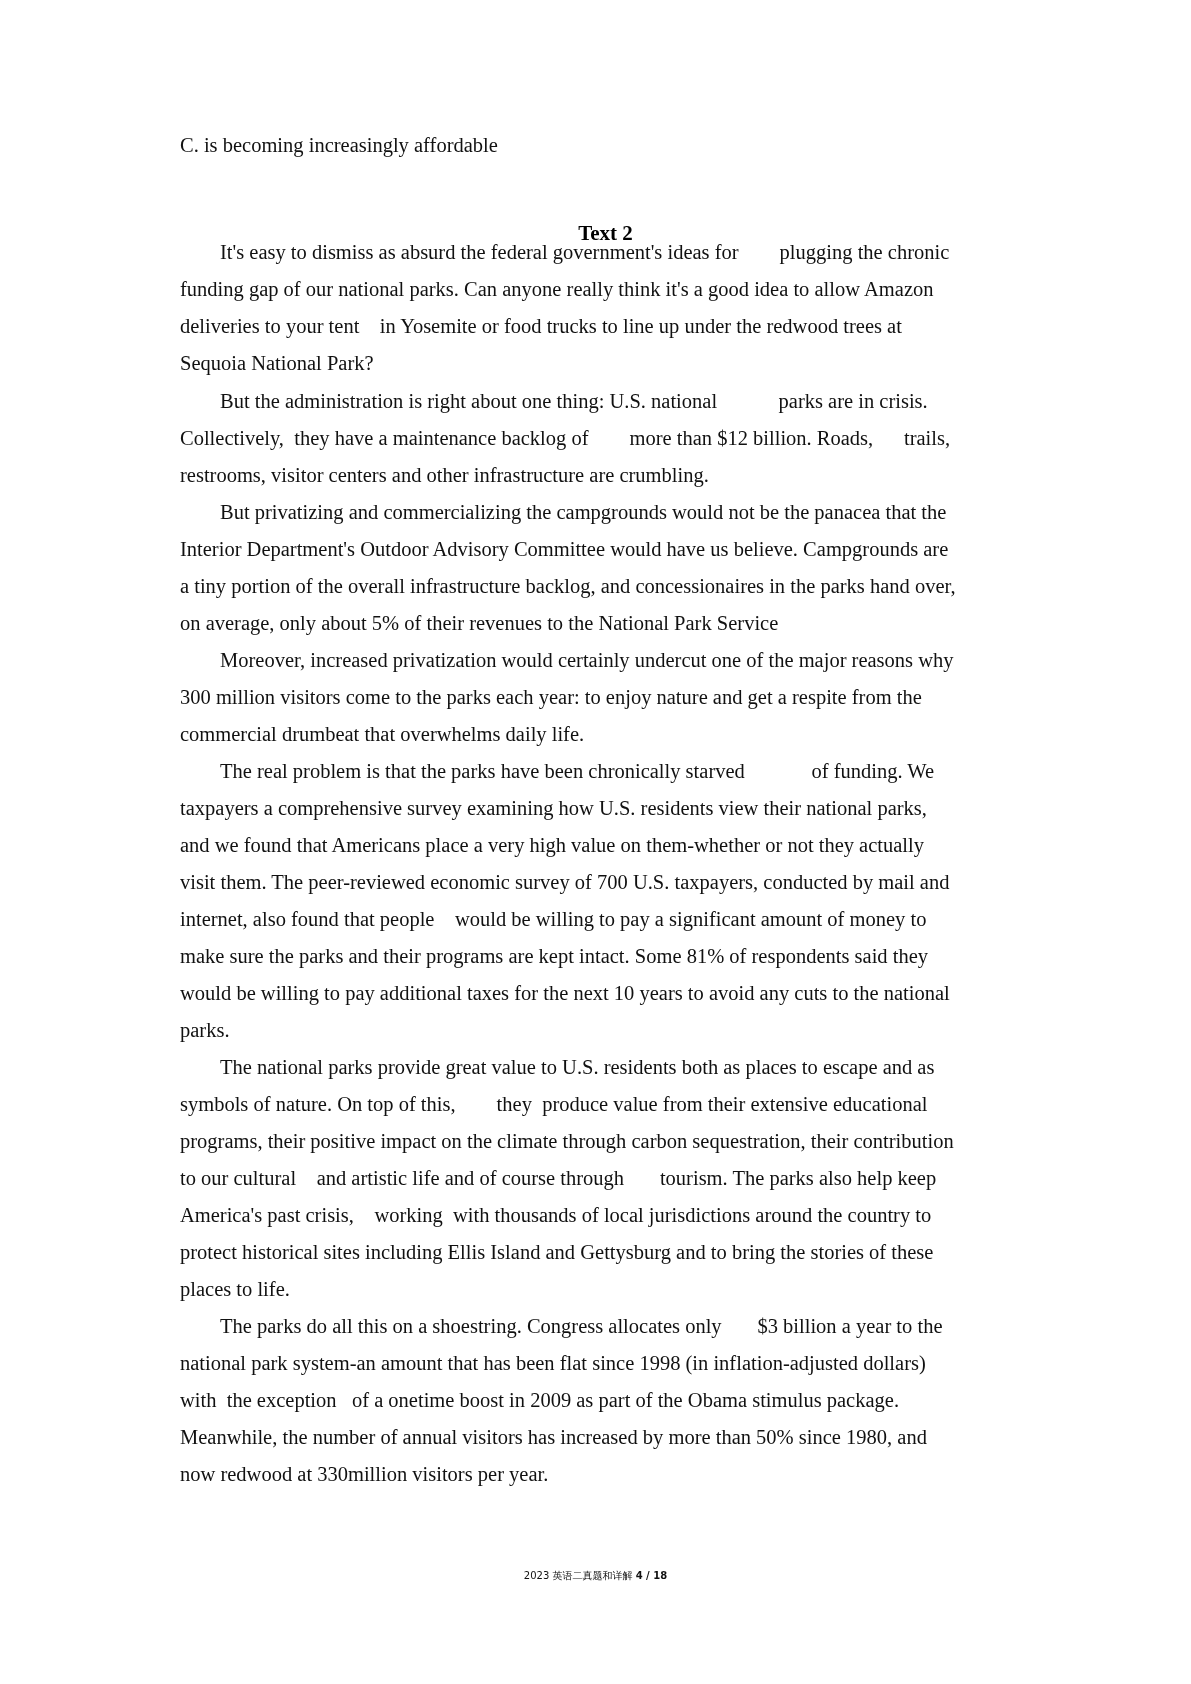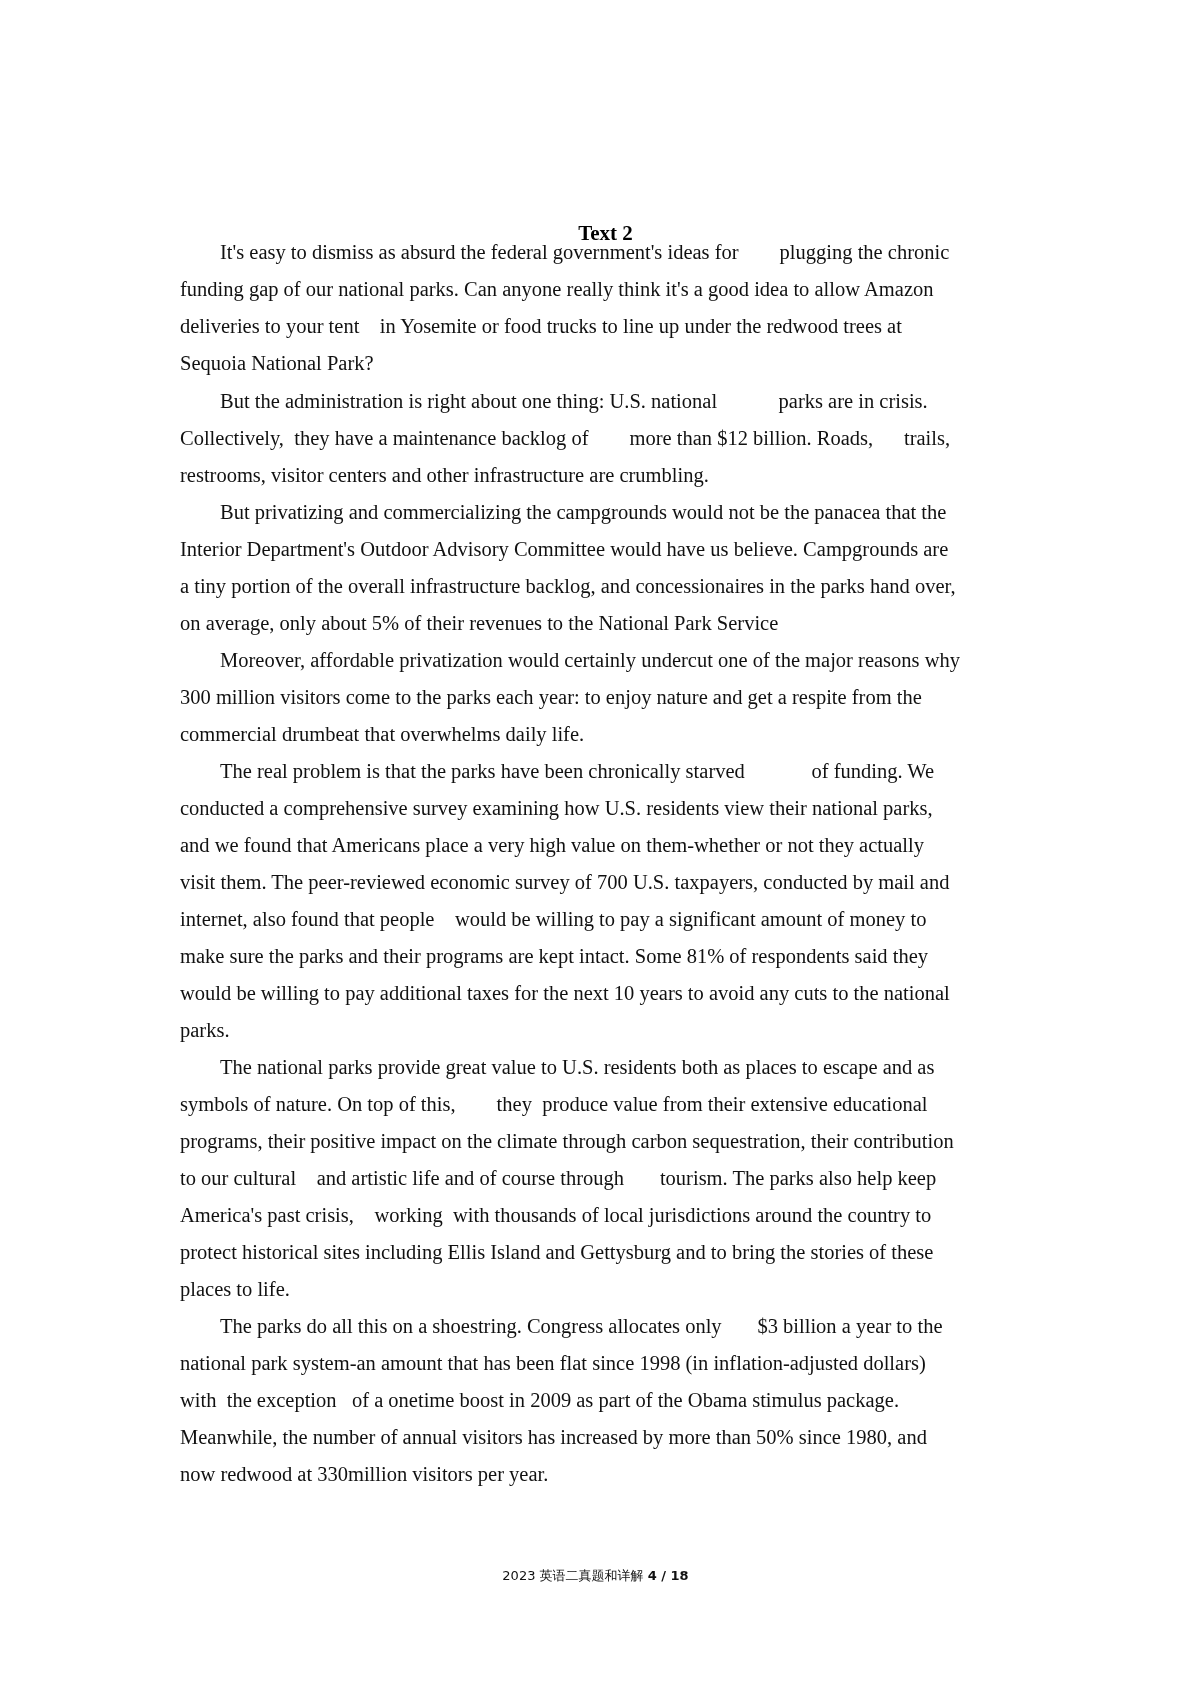--- a/index.html
+++ b/index.html
@@ -28,31 +28,32 @@
       color: #000;
       padding-left: 20px;
       box-sizing: border-box;
     }
     .footer {
       position: absolute;
       left: 0; width: 1191px;
       top: 1566px;
       text-align: center;
       font-family: "DejaVu Sans", "Liberation Sans", sans-serif;
-      font-size: 13px;
+      font-size: 10px;
       line-height: 20px;
       color: #111;
     }
     .footer .pg { font-weight: bold; }
   </style>
 </head>
 <body>
 
 <div class="page">
 
+  <div class="line" style="top:131px">C. is becoming increasingly affordable</div>
 
   <div class="title">Text 2</div>
 
   <div>
     <div class="line indent" style="top:238px">It's easy to dismiss as absurd the federal government's ideas for        plugging the chronic</div>
     <div class="line" style="top:275px">funding gap of our national parks. Can anyone really think it's a good idea to allow Amazon</div>
     <div class="line" style="top:312px">deliveries to your tent    in Yosemite or food trucks to line up under the redwood trees at</div>
     <div class="line" style="top:349px">Sequoia National Park?</div>
   </div>
 
@@ -63,28 +64,28 @@
   </div>
 
   <div>
     <div class="line indent" style="top:498px">But privatizing and commercializing the campgrounds would not be the panacea that the</div>
     <div class="line" style="top:535px">Interior Department's Outdoor Advisory Committee would have us believe. Campgrounds are</div>
     <div class="line" style="top:572px">a tiny portion of the overall infrastructure backlog, and concessionaires in the parks hand over,</div>
     <div class="line" style="top:609px">on average, only about 5% of their revenues to the National Park Service</div>
   </div>
 
   <div>
-    <div class="line indent" style="top:646px">Moreover, affordable privatization would certainly undercut one of the major reasons why</div>
+    <div class="line indent" style="top:646px">Moreover, increased privatization would certainly undercut one of the major reasons why</div>
     <div class="line" style="top:683px">300 million visitors come to the parks each year: to enjoy nature and get a respite from the</div>
     <div class="line" style="top:720px">commercial drumbeat that overwhelms daily life.</div>
   </div>
 
   <div>
     <div class="line indent" style="top:757px">The real problem is that the parks have been chronically starved             of funding. We</div>
-    <div class="line" style="top:794px">conducted a comprehensive survey examining how U.S. residents view their national parks,</div>
+    <div class="line" style="top:794px">taxpayers a comprehensive survey examining how U.S. residents view their national parks,</div>
     <div class="line" style="top:831px">and we found that Americans place a very high value on them-whether or not they actually</div>
     <div class="line" style="top:868px">visit them. The peer-reviewed economic survey of 700 U.S. taxpayers, conducted by mail and</div>
     <div class="line" style="top:905px">internet, also found that people    would be willing to pay a significant amount of money to</div>
     <div class="line" style="top:942px">make sure the parks and their programs are kept intact. Some 81% of respondents said they</div>
     <div class="line" style="top:979px">would be willing to pay additional taxes for the next 10 years to avoid any cuts to the national</div>
     <div class="line" style="top:1016px">parks.</div>
   </div>
 
   <div>
     <div class="line indent" style="top:1053px">The national parks provide great value to U.S. residents both as places to escape and as</div>

